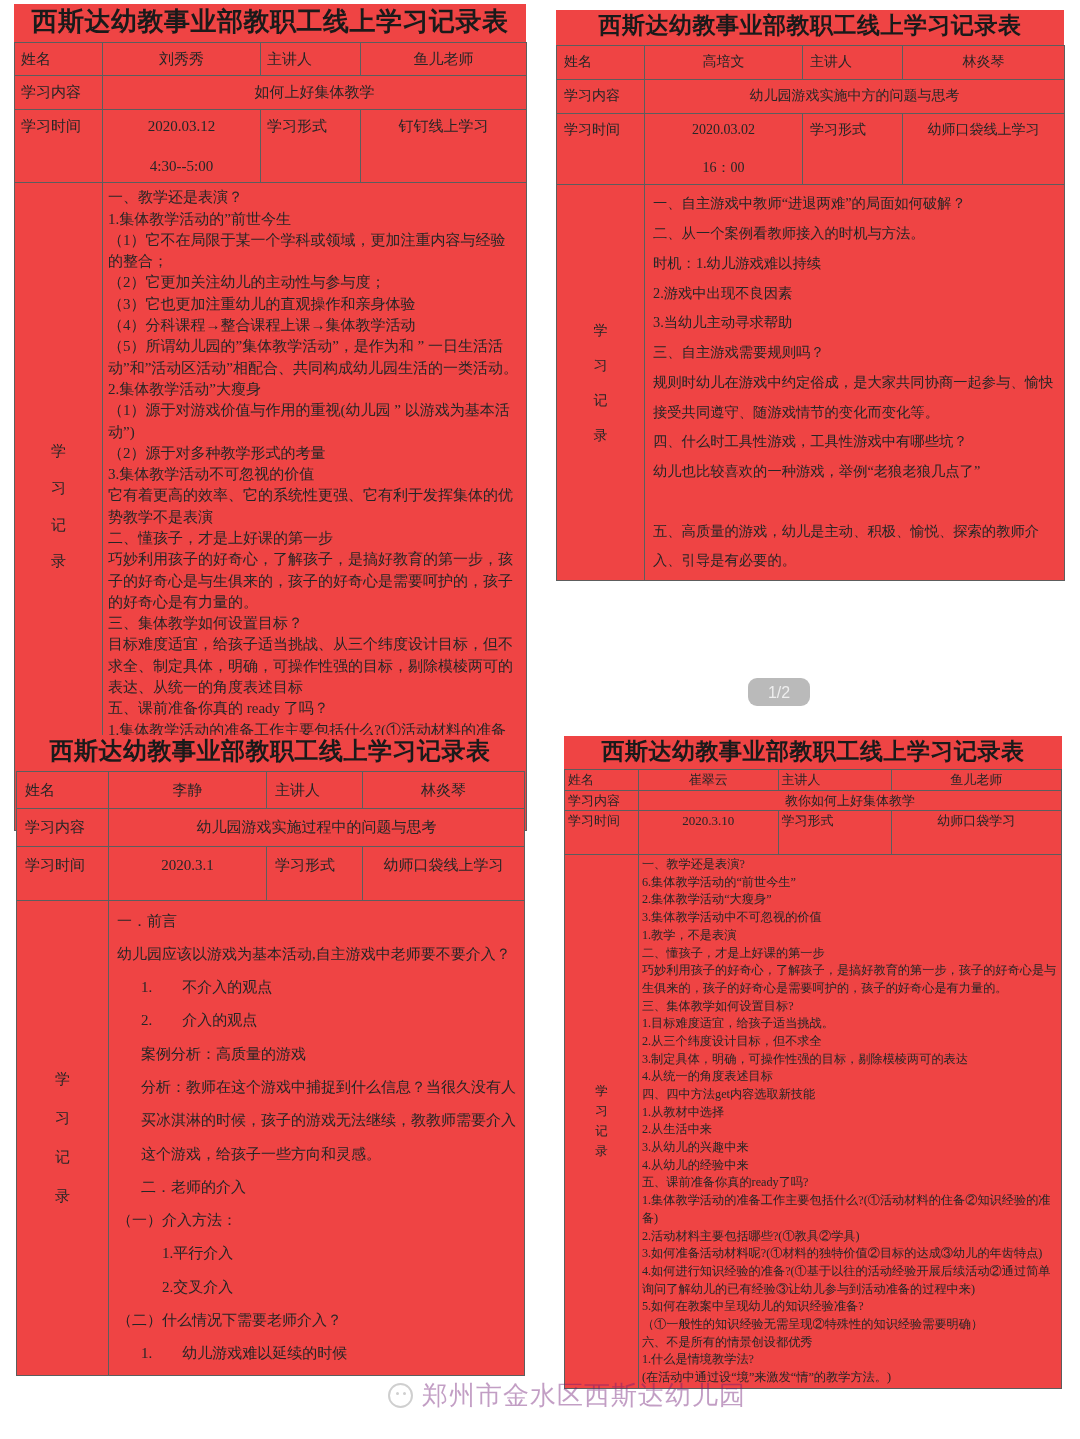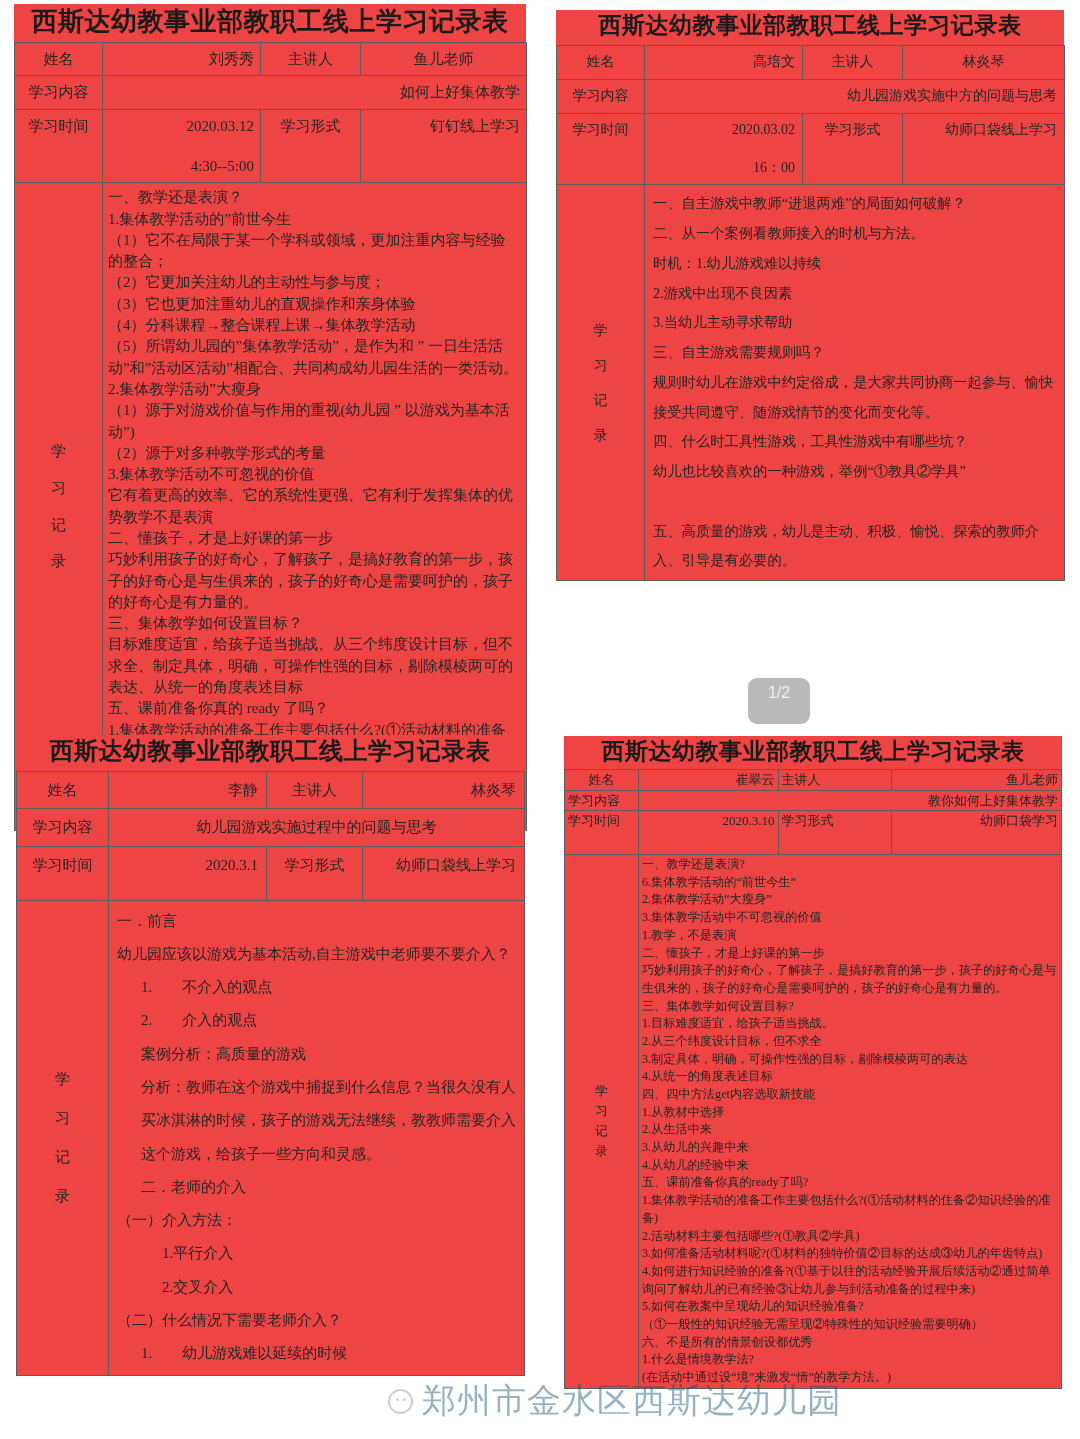--- a/index.html
+++ b/index.html
@@ -36,23 +36,23 @@
     width: 100%;
     table-layout: fixed;
     color: #262626;
   }
   table.rec td {
     border: 1px solid #5d5d5d;
     padding: 4px 6px;
     vertical-align: top;
     line-height: 1.35;
   }
-  td.lbl { text-align: center; white-space: nowrap; }
+  td.lbl { white-space: nowrap; }
   td.lbl-left { text-align: left; white-space: nowrap; }
-  td.val { text-align: right; }
+  td.val { text-align: center; }
   td.ctr { text-align: center; }
 
   .vlabel {
     text-align: center;
     vertical-align: middle !important;
     line-height: 2.0;
   }
   .vlabel span { display: block; }
 
   .body-cell p { margin: 0; }
@@ -94,43 +94,43 @@
   #panelD .vlabel { font-size: 12.5px; line-height: 1.6; width: 44px; }
   #panelD .vlabel span { display:block; }
 
   .indent1 { padding-left: 1.6em; display: block; }
   .indent2 { padding-left: 3.0em; display: block; }
 
   
   #page-badge {
     position: absolute;
     left: 748px; top: 678px;
-    width: 62px; height: 46px;
+    width: 62px; height: 28px;
     background: rgba(130,130,130,0.55);
     border-radius: 9px;
     color: rgba(255,255,255,0.75);
     font-size: 16px;
     line-height: 30px;
     text-align: center;
     font-family: "Liberation Sans", sans-serif;
   }
 
   
   #watermark {
     position: absolute;
     left: 388px; top: 1378px;
     display: flex;
     align-items: center;
     gap: 9px;
     opacity: 0.42;
     pointer-events: none;
   }
   #watermark .wm-text {
-    font-size: 34px;
-    color: #0c4a6e;
+    font-size: 26px;
+    color: #701a75;
     font-family: "Liberation Sans", sans-serif;
     white-space: nowrap;
     letter-spacing: 1px;
   }
   .wechat-mark {
     width: 25px; height: 25px;
     border-radius: 50%;
     border: 2px solid #8e8e8e;
     position: relative;
     flex: 0 0 auto;
@@ -252,21 +252,21 @@
           </td>
           <td class="body-cell" colspan="3">
             <p>一、自主游戏中教师“进退两难”的局面如何破解？</p>
             <p>二、从一个案例看教师接入的时机与方法。</p>
             <p>时机：1.幼儿游戏难以持续</p>
             <p>2.游戏中出现不良因素</p>
             <p>3.当幼儿主动寻求帮助</p>
             <p>三、自主游戏需要规则吗？</p>
             <p>规则时幼儿在游戏中约定俗成，是大家共同协商一起参与、愉快接受共同遵守、随游戏情节的变化而变化等。</p>
             <p>四、什么时工具性游戏，工具性游戏中有哪些坑？</p>
-            <p>幼儿也比较喜欢的一种游戏，举例“①教具②学具”</p>
+            <p>幼儿也比较喜欢的一种游戏，举例“老狼老狼几点了”</p>
             <p>&nbsp;</p>
             <p>五、高质量的游戏，幼儿是主动、积极、愉悦、探索的教师介入、引导是有必要的。</p>
           </td>
         </tr>
       </tbody>
     </table>
   </div>
 
   <div class="panel" id="panelC">
     <div class="doc-title">西斯达幼教事业部教职工线上学习记录表</div>

